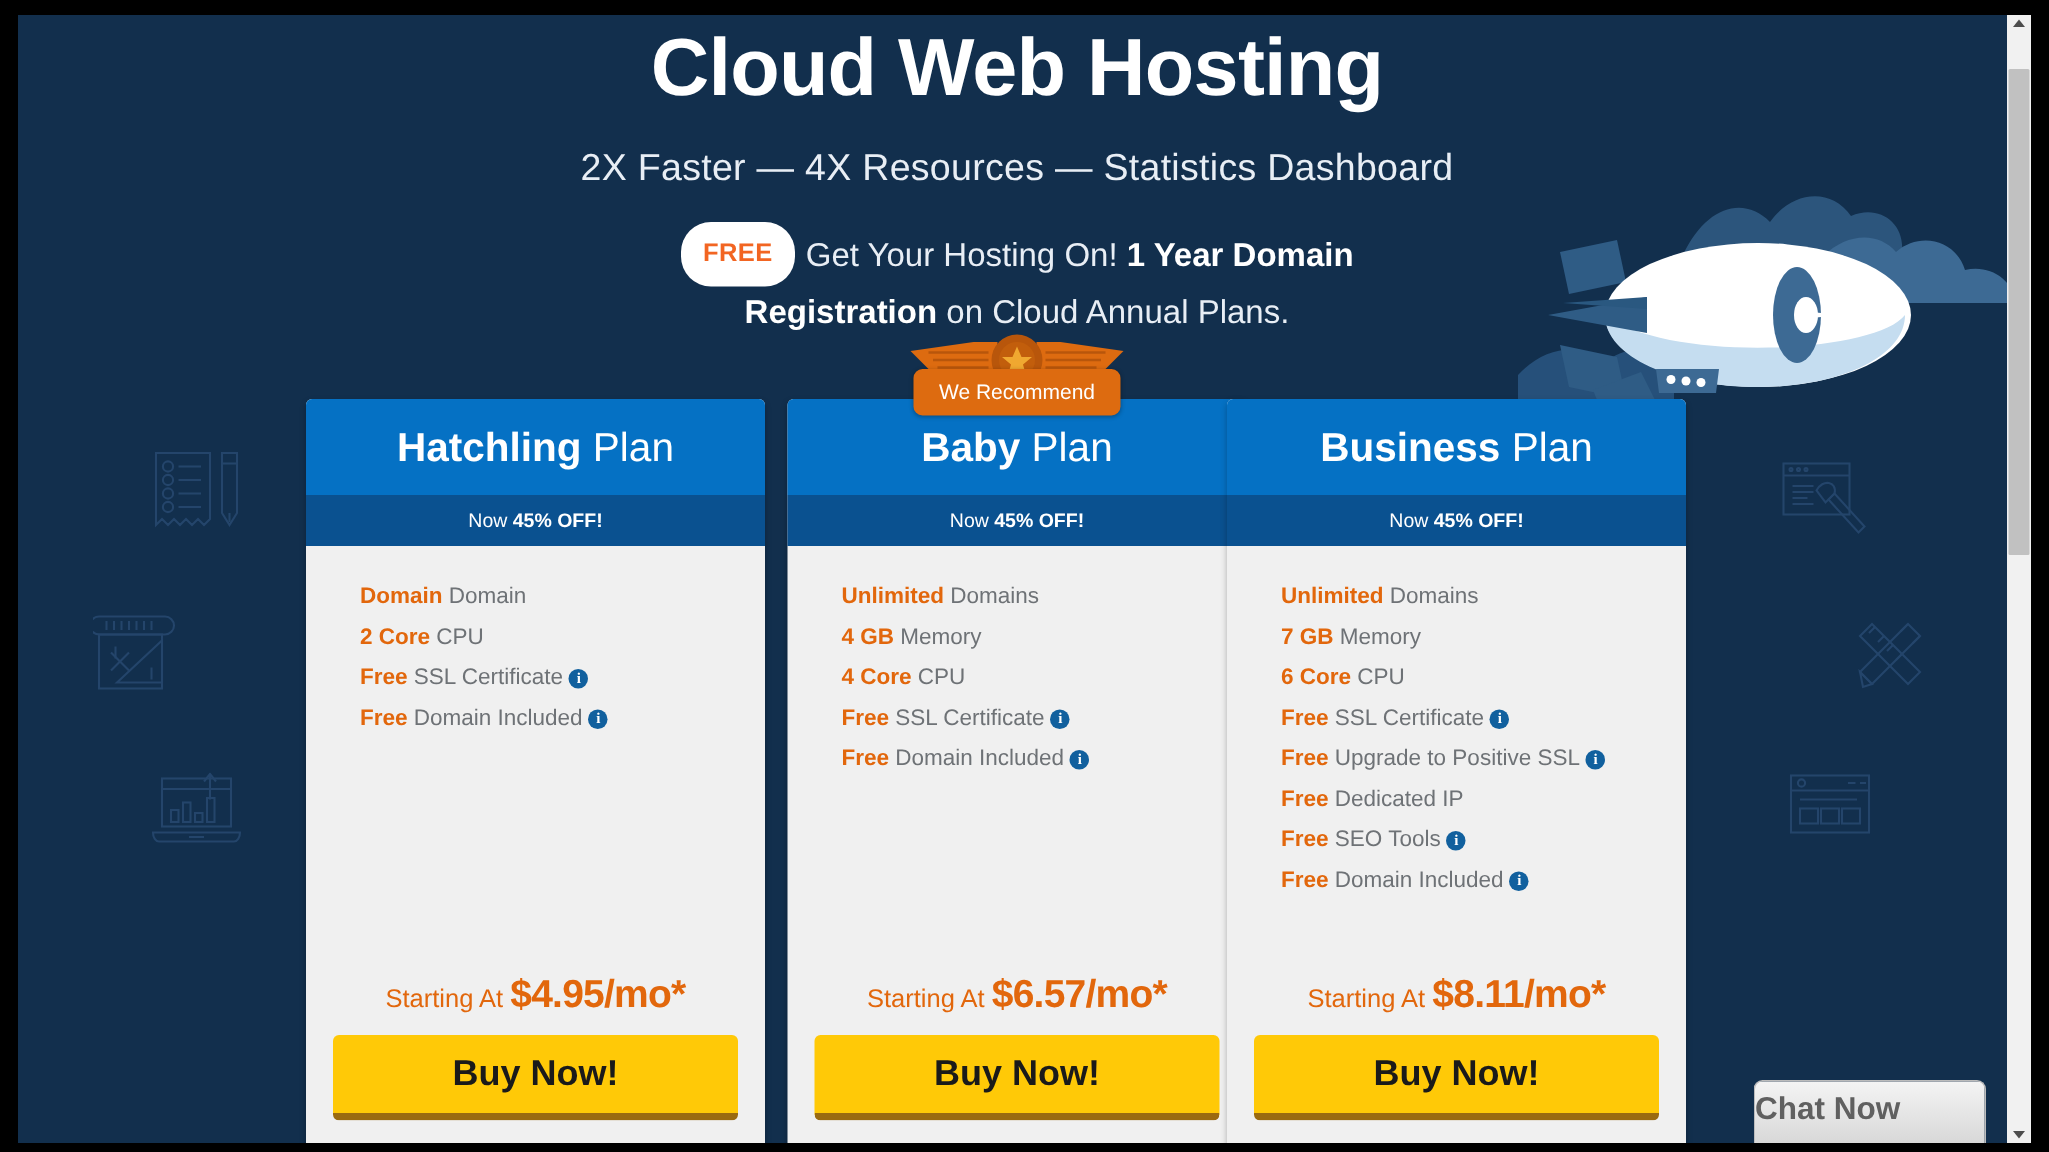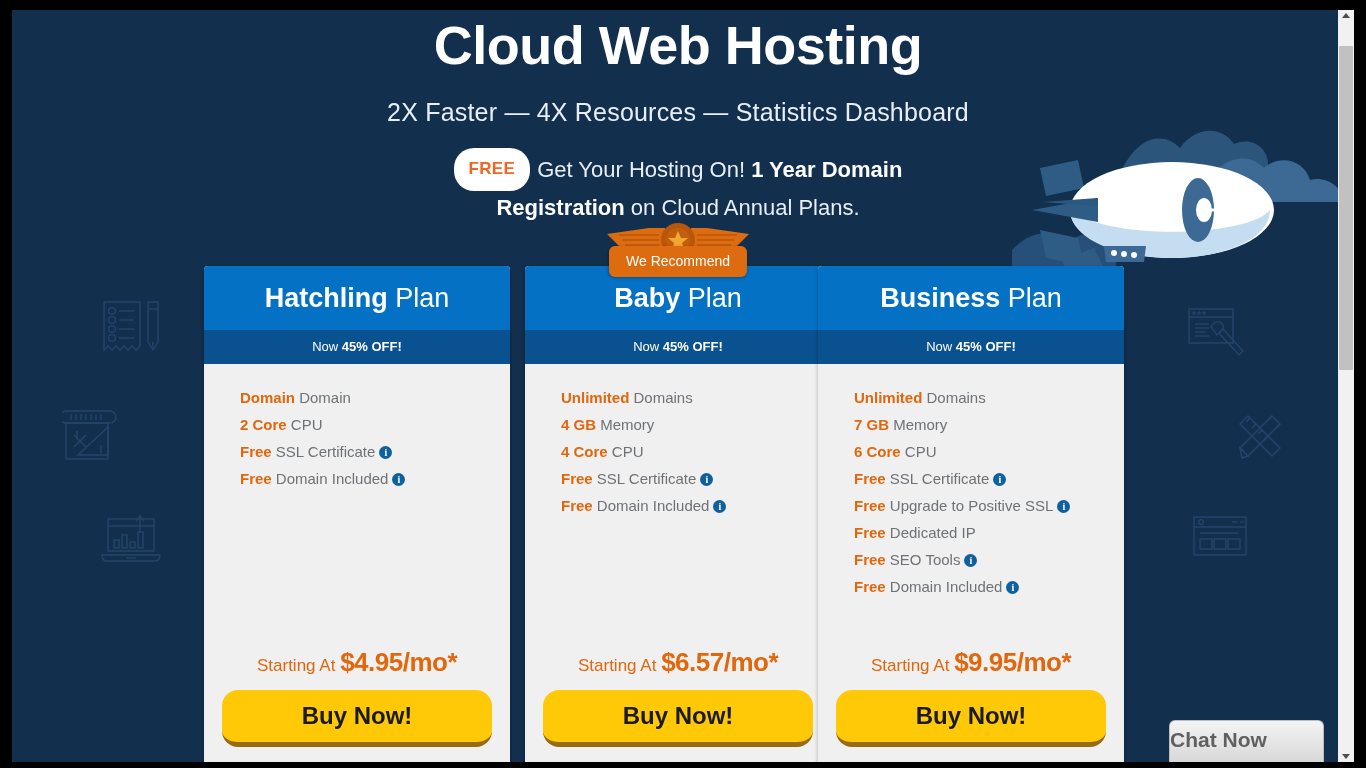--- a/index.html
+++ b/index.html
@@ -83,21 +83,21 @@
     line-height: 13px; text-align: center; margin-left: 4px;
     vertical-align: 1px; font-family: "Liberation Serif", serif;
   }
   .price {
     text-align: center; color: #E2670C; font-size: 17px;
     font-weight: 300; margin-top: 18px; padding-bottom: 2px;
   }
   .price b { font-size: 26px; font-weight: bold; letter-spacing: -0.5px; }
   .buy-btn {
     display: block; margin: 10px 18px 19px 18px; background: #FFC907;
-    border: none; border-bottom: 5px solid #9A6A10; border-radius: 16px;
+    border: none; border-bottom: 5px solid #9A6A10; border-radius: 4px;
     color: #1A1A1A; font-size: 24px; font-weight: bold;
     padding: 12px 0 12px 0; cursor: pointer; width: calc(100% - 36px);
     font-family: "Liberation Sans", sans-serif;
   }
   
   .ribbon { position: absolute; left: 50%; top: -44px; transform: translateX(-50%); z-index: 8; }
   .ribbon-label {
     position: absolute; left: 50%; top: 24px; transform: translateX(-50%);
     background: #DD6B10; color: #fff; font-size: 14px; font-weight: 500;
     border-radius: 6px; padding: 7px 17px 8px 17px; white-space: nowrap;
@@ -314,21 +314,21 @@
             <li class="feat"><b>Unlimited</b> Domains</li>
             <li class="feat"><b>7 GB</b> Memory</li>
             <li class="feat"><b>6 Core</b> CPU</li>
             <li class="feat"><b>Free</b> SSL Certificate<span class="info-i">i</span></li>
             <li class="feat"><b>Free</b> Upgrade to Positive SSL<span class="info-i">i</span></li>
             <li class="feat"><b>Free</b> Dedicated IP</li>
             <li class="feat"><b>Free</b> SEO Tools<span class="info-i">i</span></li>
             <li class="feat"><b>Free</b> Domain Included<span class="info-i">i</span></li>
           </ul>
         </div>
-        <div class="price"><span>Starting At </span><b>$9.95/mo*</b></div>
+        <div class="price"><span>Starting At </span><b>$8.11/mo*</b></div>
         <button class="buy-btn">Buy Now!</button>
       </div>
     </div>
 
   <div id="chat">Chat Now</div>
 </div>
 
 <div id="scrollbar">
   <div id="scroll-up"></div>
   <div id="scroll-thumb"></div>

